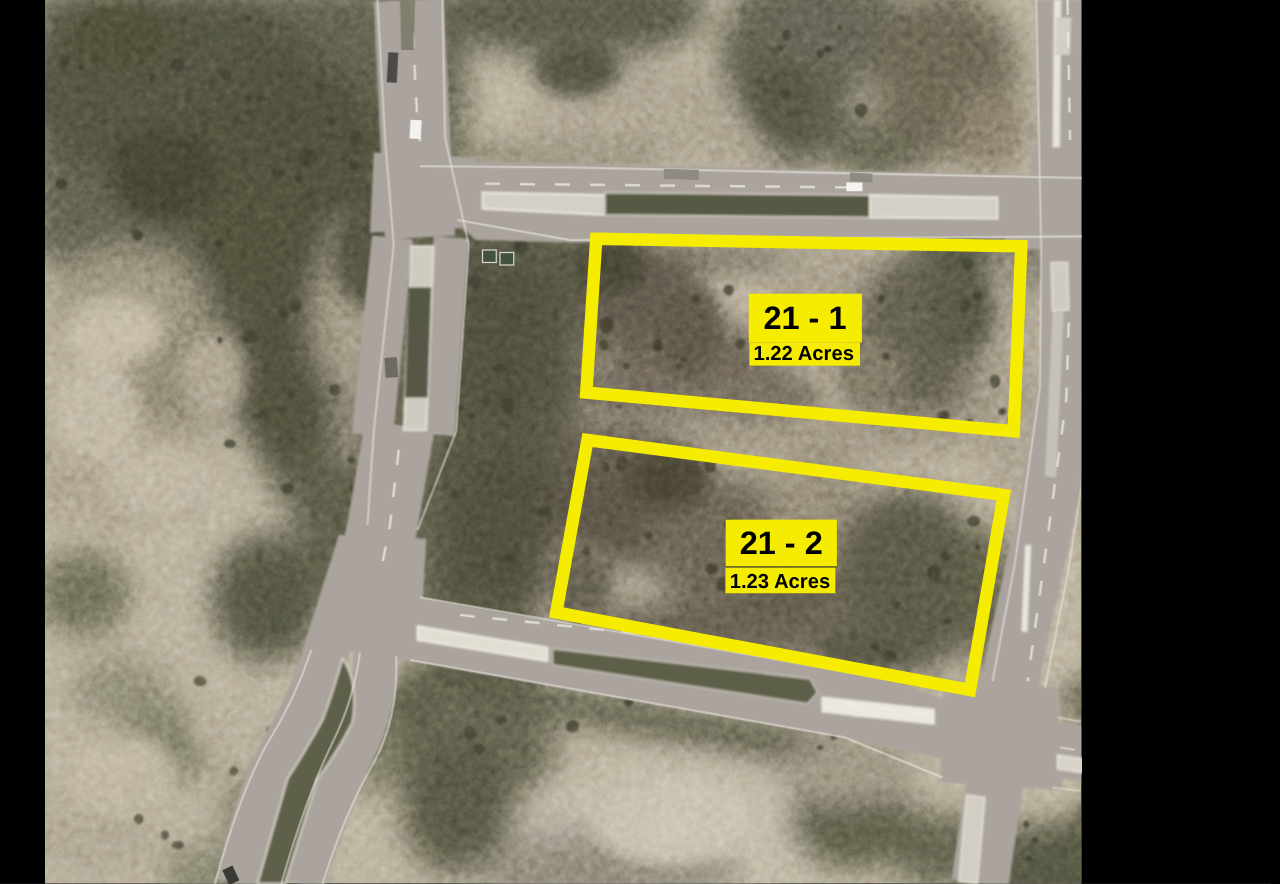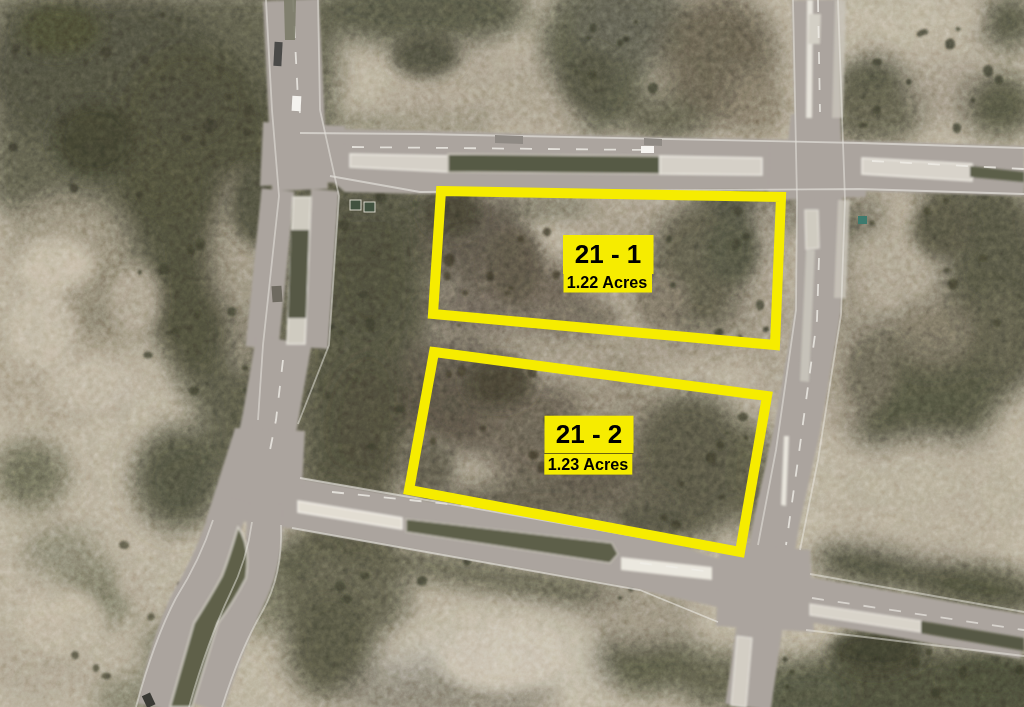--- a/index.html
+++ b/index.html
@@ -1,16 +1,16 @@
 <!DOCTYPE html>
 <html><head>
 <meta charset="utf-8">
 <style>
   html,body{margin:0;padding:0;background:#000;}
-  #stage{width:1024px;height:707px;overflow:hidden;position:relative;font-family:"Liberation Sans",sans-serif;}
+  #stage{width:829px;height:707px;overflow:hidden;position:relative;font-family:"Liberation Sans",sans-serif;padding-left:36px;}
 </style>
 </head>
 <body>
 <div id="stage">
 <svg width="1024" height="707" viewBox="0 0 1024 707" xmlns="http://www.w3.org/2000/svg">
 <defs>
   <filter id="b12" x="-40%" y="-40%" width="180%" height="180%">
           <feGaussianBlur stdDeviation="12"></feGaussianBlur>
         </filter>
   <filter id="b7" x="-40%" y="-40%" width="180%" height="180%">

